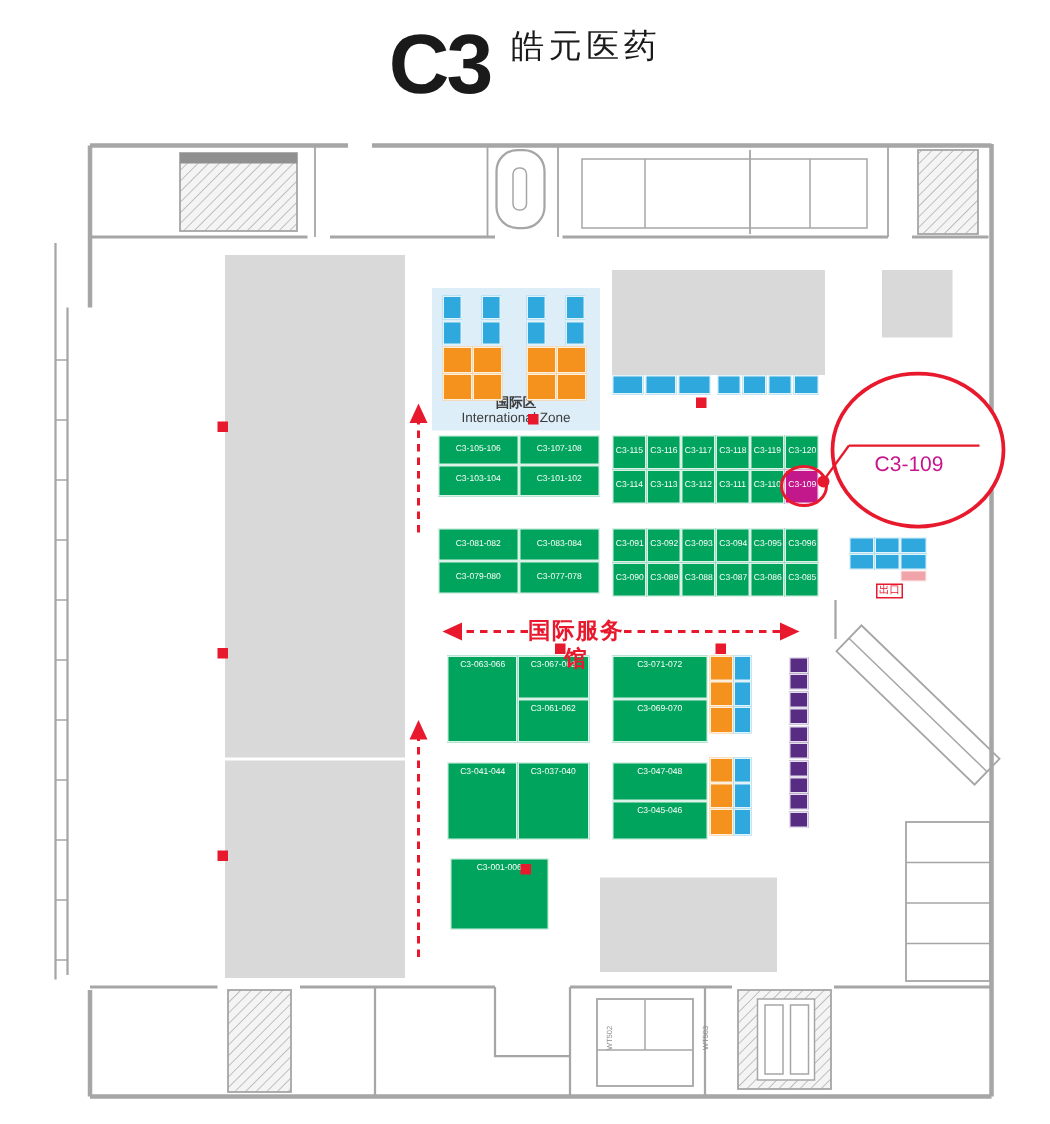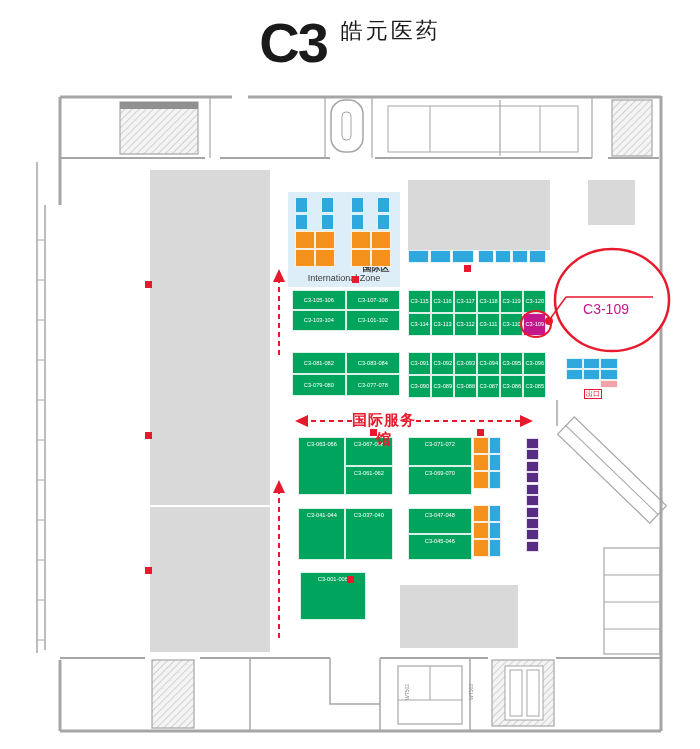--- a/index.html
+++ b/index.html
@@ -102,21 +102,21 @@
     </g>
   </svg>
 
   <div class="gray" style="left:150px;top:170px;width:120px;height:335px;"></div>
   <div class="gray" style="left:150px;top:507px;width:120px;height:145px;"></div>
   <div class="gray" style="left:408px;top:180px;width:142px;height:70px;"></div>
   <div class="gray" style="left:588px;top:180px;width:47px;height:45px;"></div>
   <div class="gray" style="left:400px;top:585px;width:118px;height:63px;"></div>
 
   <div class="intl-panel"></div>
-  <div class="intl-label" style="top:262px;font-size:9px;font-weight:bold;padding-left:32px;">国际区</div>
+  <div class="intl-label" style="top:262px;font-size:9px;font-weight:bold;">国际区</div>
   <div class="intl-label" style="top:273px;font-size:9px;">International Zone</div>
   <div class="red-sq-inline"></div>
 
   <div id="blocks">
       <div class="cell" style="left: 295px; top: 197px; width: 13px; height: 16px; background: rgb(47, 168, 221);"></div>
       <div class="cell" style="left: 295px; top: 214px; width: 13px; height: 16px; background: rgb(47, 168, 221);"></div>
       <div class="cell" style="left: 321px; top: 197px; width: 13px; height: 16px; background: rgb(47, 168, 221);"></div>
       <div class="cell" style="left: 321px; top: 214px; width: 13px; height: 16px; background: rgb(47, 168, 221);"></div>
       <div class="cell" style="left: 295px; top: 231px; width: 20px; height: 18px; background: rgb(245, 146, 30);"></div>
       <div class="cell" style="left: 315px; top: 231px; width: 20px; height: 18px; background: rgb(245, 146, 30);"></div>

